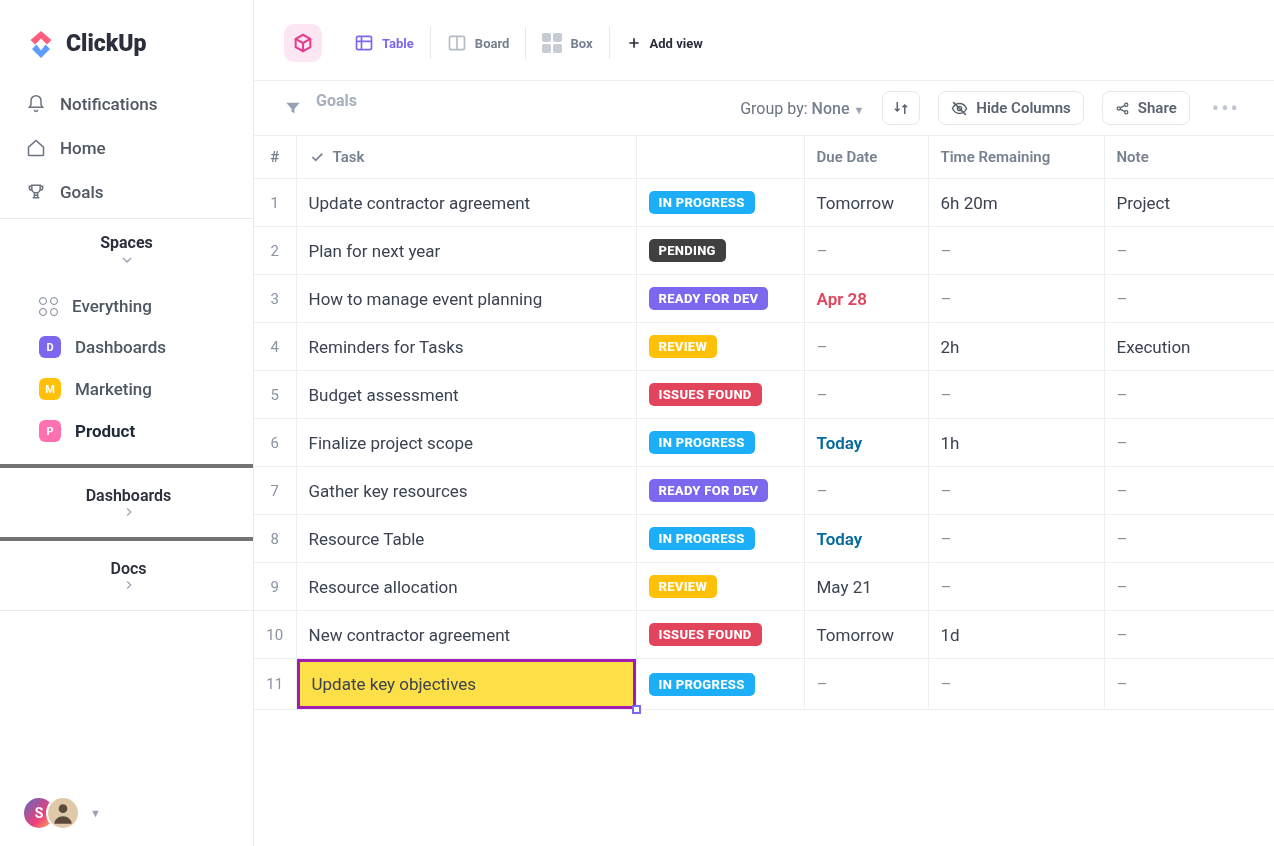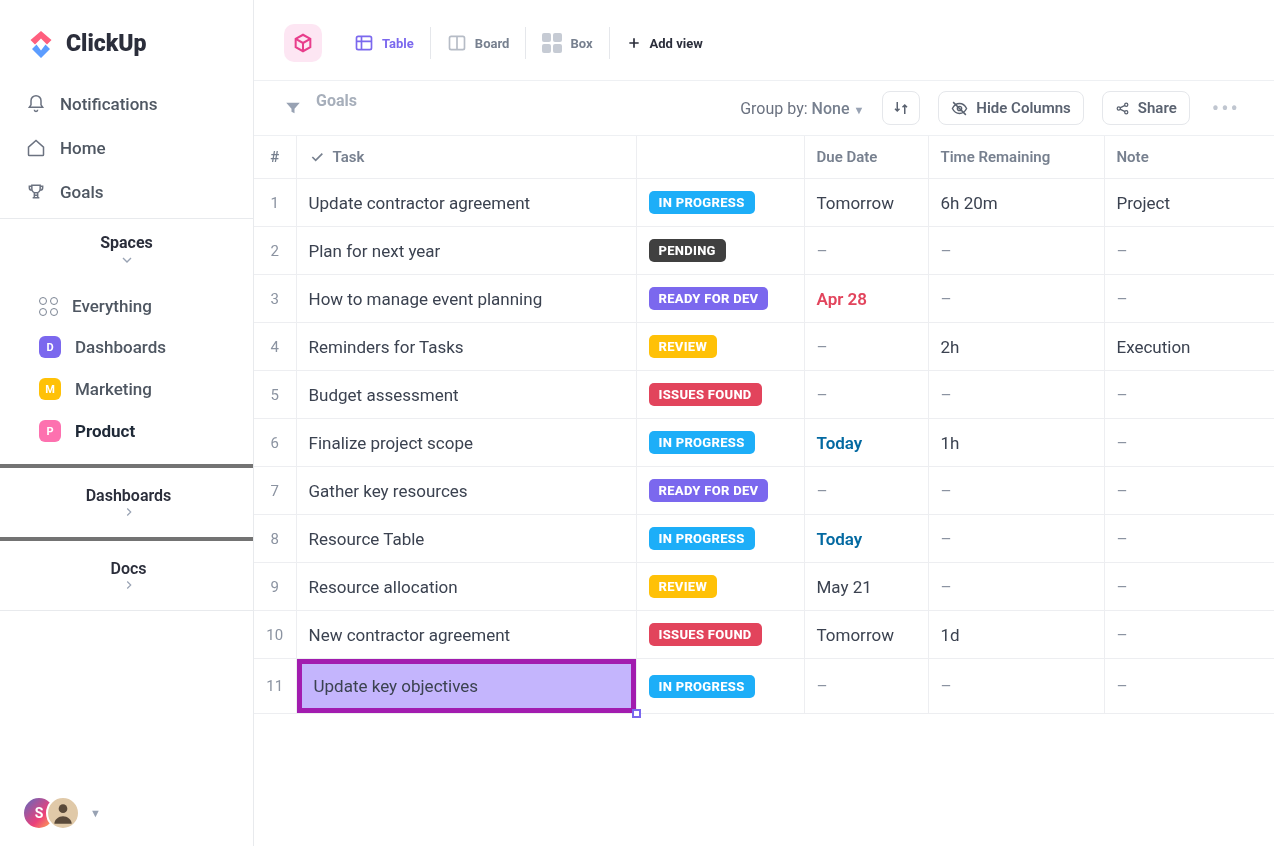--- a/index.html
+++ b/index.html
@@ -61,21 +61,21 @@
 td { font-size: 17px; color: #3b4250; background: #fff; }
 td .cell { padding: 12px 12px; min-height: 45px; display: flex; align-items: center;}
 col.num{ width:42px;} col.task{width:340px;} col.status{width:168px;} col.due{width:124px;} col.time{width:176px;} col.note{width:170px;}
 .row-num { text-align: center; color: #8b93a1; font-variant-numeric: tabular-nums; font-size:15px;}
 .row-num .cell{justify-content:center; padding:12px 4px;}
 .status-pill { display: inline-block; padding: 4px 10px; font-size: 13px; font-weight: 800; color: #fff; border-radius: 5px; letter-spacing: 0.3px; white-space: nowrap; }
 .due-red { color: #e2445c; font-weight: 600; }
 .due-orange { color: #0369a1; font-weight: 600; }
 .dash { color: #8b93a1; }
 tr.editing td.task-cell { position: relative; }
-tr.editing td.task-cell .cell { border: 5px solid #a21caf; background: #c4b5fd; }
+tr.editing td.task-cell .cell { border: 3px solid #a21caf; background: #fde047; }
 tr.editing td.task-cell .handle { position: absolute; right: -5px; bottom: -5px; width: 9px; height: 9px; background: #fff; border: 2px solid #7b68ee; }
 th:first-child, td:first-child { border-left: none; }
 .th-num{ text-align:center; padding:12px 4px;}
 </style>
 </head>
 <body>
 
 <div class="app">
 
   <aside class="sidebar">

